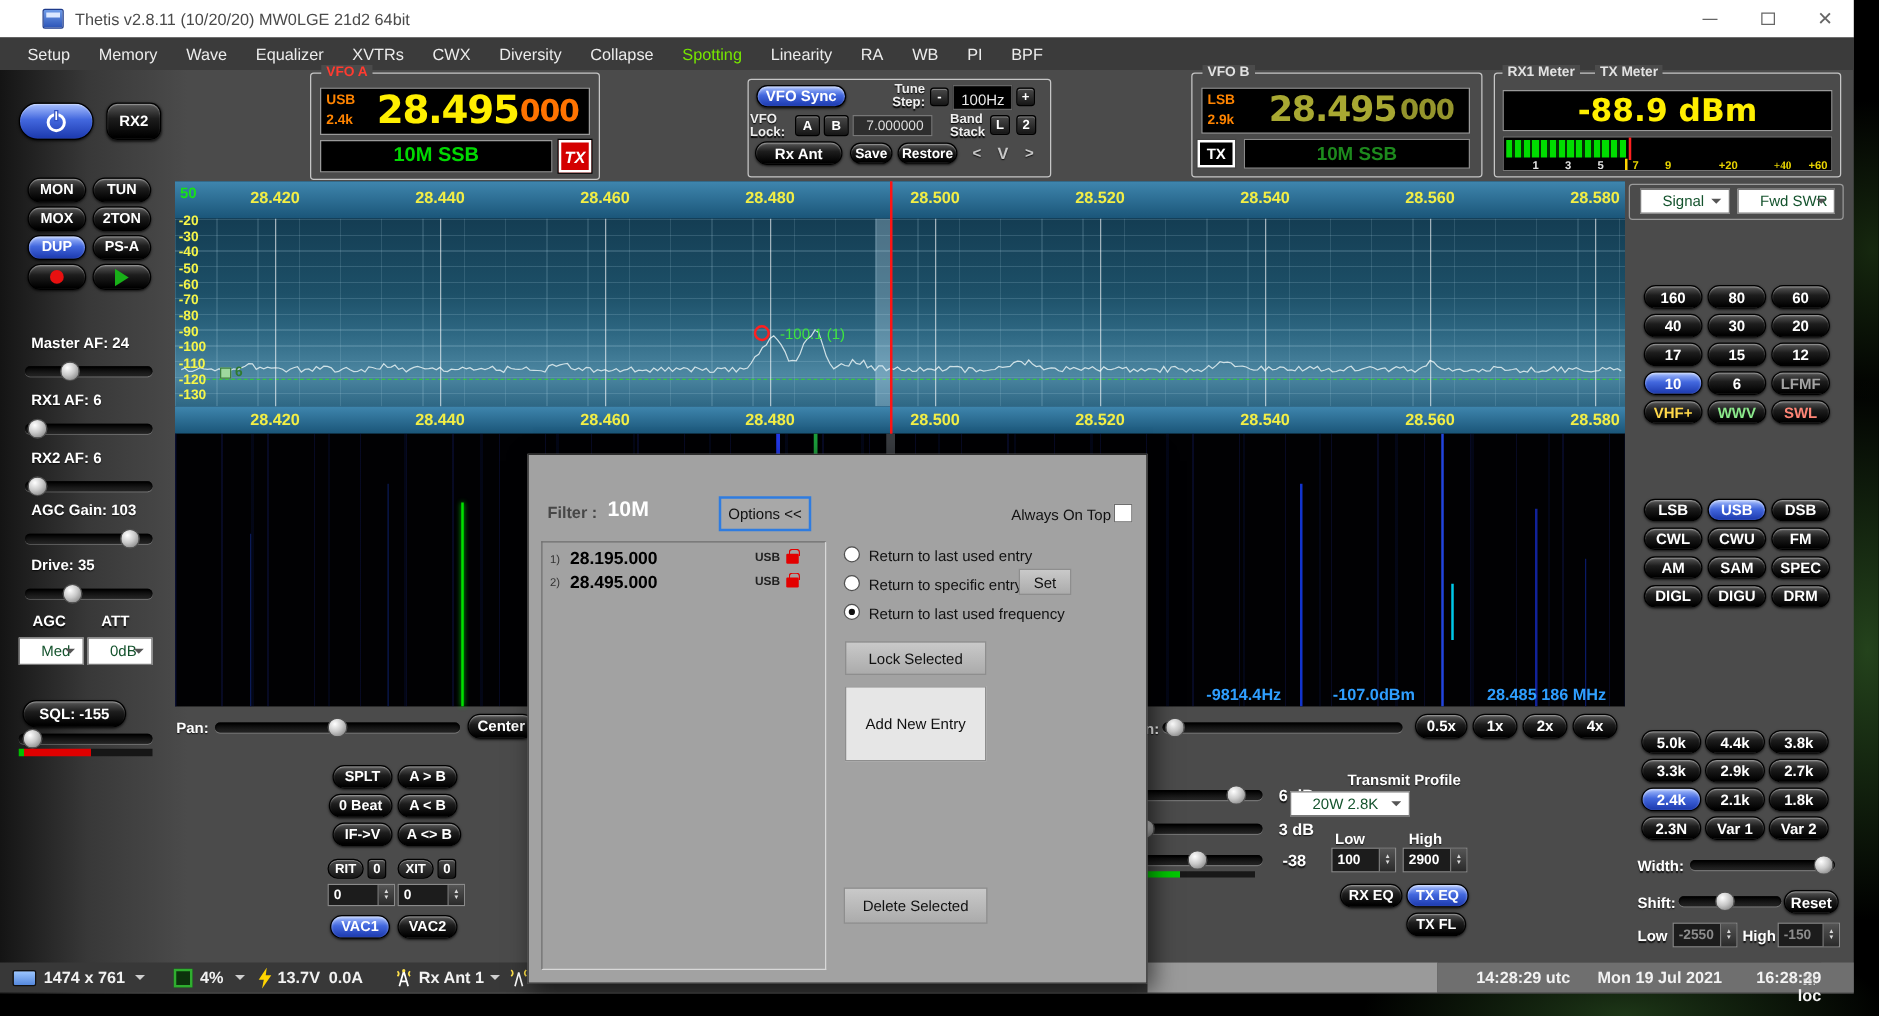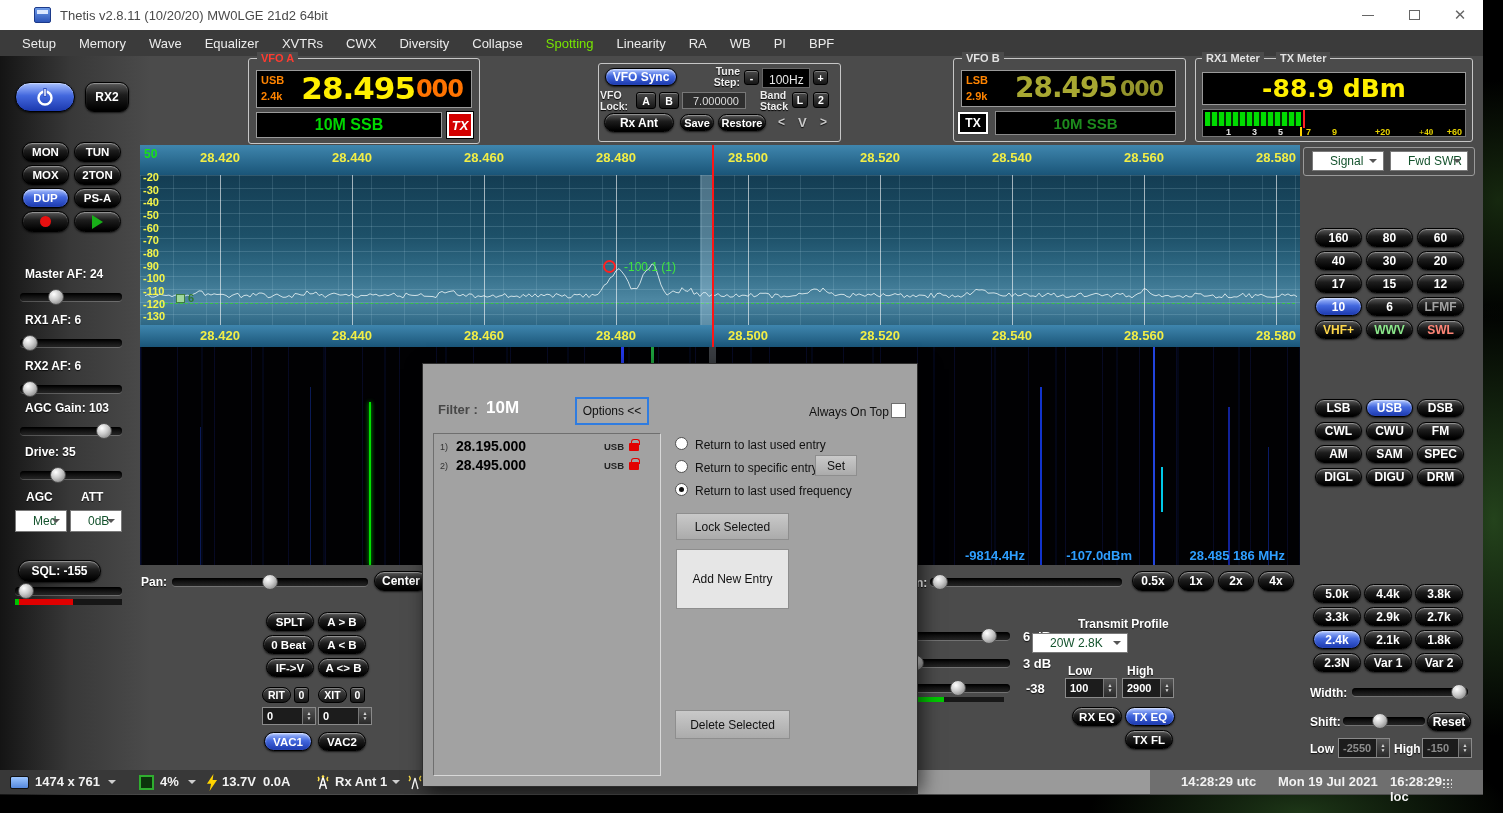--- a/index.html
+++ b/index.html
@@ -86,21 +86,21 @@
     color:#fff; font-size:11px; font-weight:bold; display:flex; align-items:center; justify-content:center; }
   .winbtn { position:absolute; background:linear-gradient(#c9c9c9,#ababab); border:1px solid #8e8e8e; color:#111;
     font-size:12px; display:flex; align-items:center; justify-content:center; }
   .listbox { position:absolute; border-top:1px solid #6f6f6f; border-left:1px solid #6f6f6f; border-bottom:1px solid #d8d8d8; border-right:1px solid #d8d8d8; }
   .radio { position:absolute; width:13px; height:13px; border-radius:50%; background:#fff; border:1px solid #505050; }
   .radio.sel::after { content:''; position:absolute; inset:3px; border-radius:50%; background:#101010; }
   .dtext { position:absolute; color:#111; font-size:12px; white-space:nowrap; }
   .lock { position:absolute; width:10px; height:8px; background:#e30000; border-radius:1px; }
   .lock::before { content:''; position:absolute; left:1.5px; top:-4px; width:7px; height:5px; border:1.5px solid #e30000; border-bottom:none; border-radius:3px 3px 0 0; }
   
-  .statusbar { left:0; top:770px; width:1457px; height:24px; background:#383838; }
+  .statusbar { left:0; top:770px; width:1457px; height:24px; background:#383838;text-align:right; }
   .st { position:absolute; color:#f2f2f2; font-size:13px; font-weight:bold; top:4px; }
   .st-arrow { position:absolute; top:10px; border:4px solid transparent; border-top-color:#cfcfcf; }
 </style>
 </head>
 <body>
 
 <div id="app">
 
   <div class="abs titlebar">
     <div class="abs title-icon"></div>

